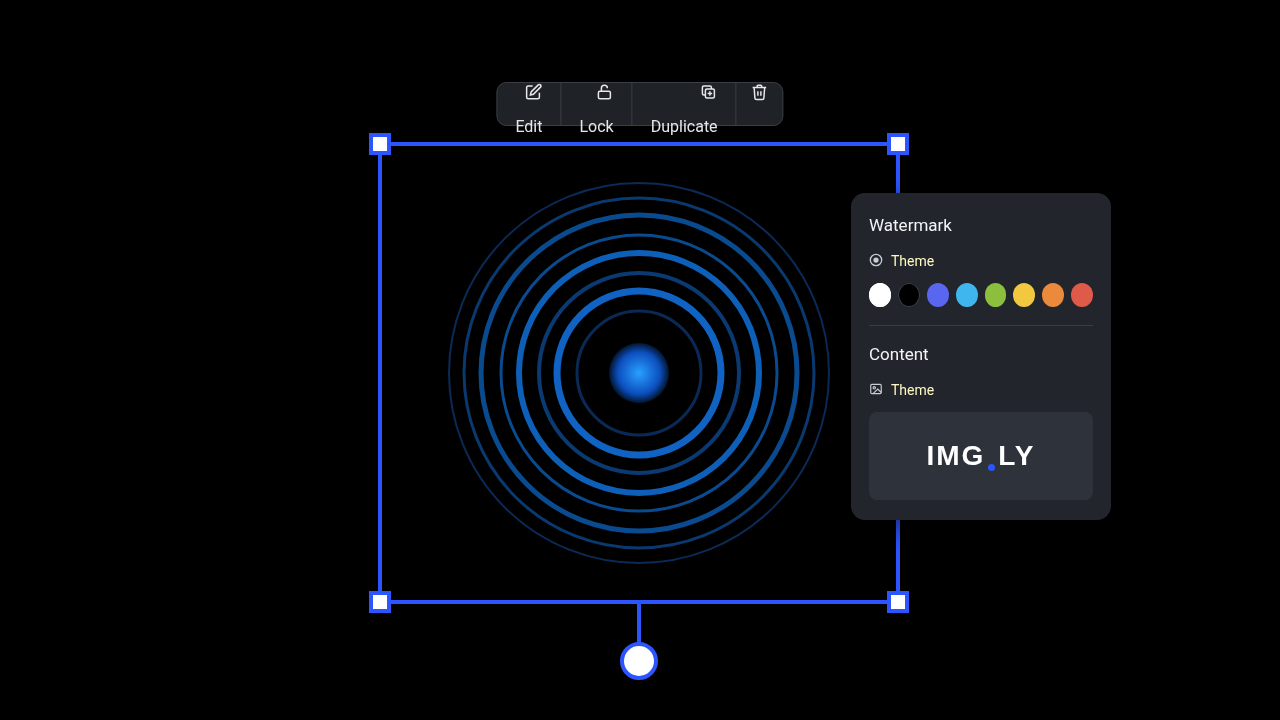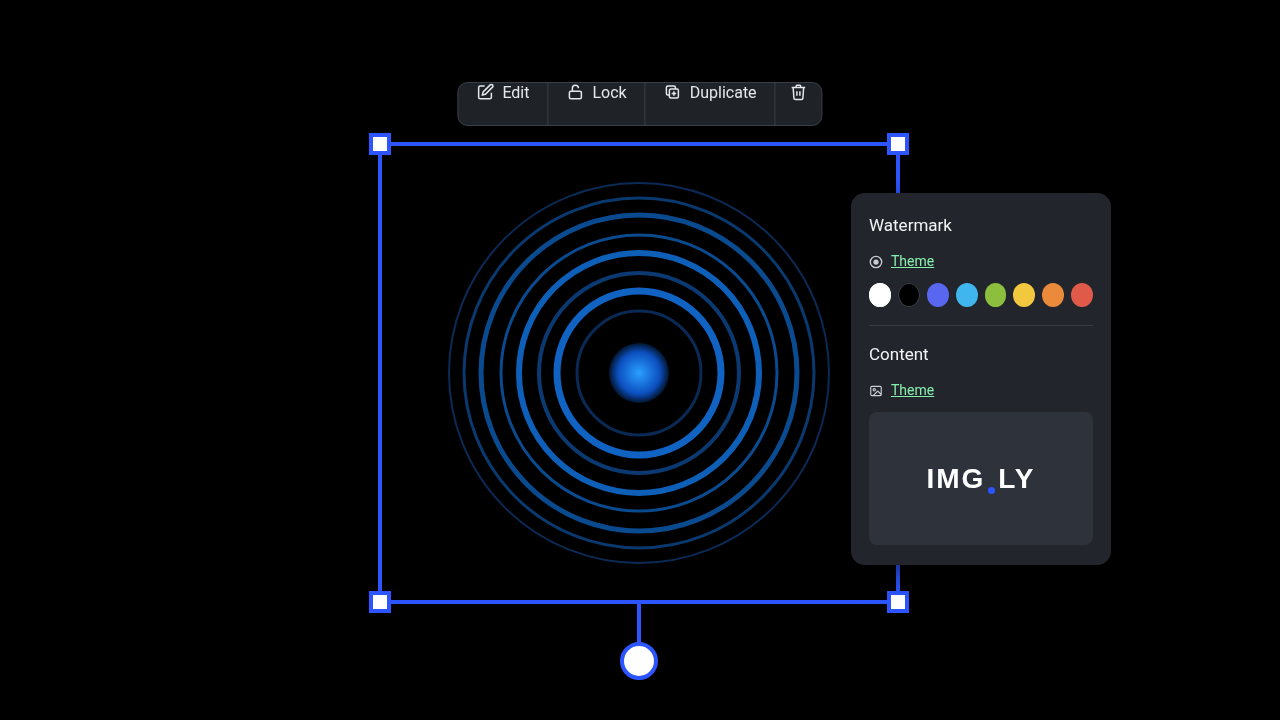--- a/index.html
+++ b/index.html
@@ -22,27 +22,28 @@
     display: flex;
     background: #1f2328;
     border: 1px solid #3a3f46;
     border-radius: 10px;
     padding: 0;
     align-items: stretch;
     height: 44px;
   }
   .toolbar-btn {
     display: flex;
-    align-items: flex-start;
-    gap: 8px;
+    align-items: flex-end;
+    gap: 16px;
     padding: 0 18px;
     color: #e5e7eb;
     font-size: 16px;
     cursor: pointer;
     user-select: none;
+    flex-direction: column;
   }
   .toolbar-btn + .toolbar-btn { border-left: 1px solid #3a3f46; }
   .toolbar-btn.icon-only { padding: 0 14px; }
 
   
   .selection {
     position: absolute;
     top: 142px;
     left: 378px;
     width: 522px;
@@ -99,43 +100,42 @@
     box-shadow: 0 8px 28px rgba(0,0,0,.5);
   }
   .panel h3 {
     font-size: 17px;
     font-weight: 400;
     color: #f3f4f6;
     margin-bottom: 18px;
   }
   .section-label {
     display: flex;
-    align-items: flex-end;
+    align-items: flex-start;
     gap: 8px;
-    color: #86efac;
+    color: #fef9c3;
     font-size: 14px;
     margin-bottom: 14px;
-    text-decoration: underline;
   }
   .swatches {
     display: flex;
     gap: 7px;
     margin-bottom: 18px;
   }
   .swatch {
     width: 24px; height: 24px;
     border-radius: 50%;
     cursor: pointer;
   }
   .swatch.selected { outline: 2px solid #fff; outline-offset: -2px; }
   .divider { height: 1px; background: #383d45; margin: 4px 0 18px; }
   .logo-box {
     background: #2e333b;
     border-radius: 8px;
-    height: 133px;
+    height: 88px;
     display: flex;
     align-items: center;
     justify-content: center;
   }
   .logo-text {
     font-size: 28px;
     font-weight: 900;
     letter-spacing: 2px;
     color: #fff;
     font-family: Arial, sans-serif;

